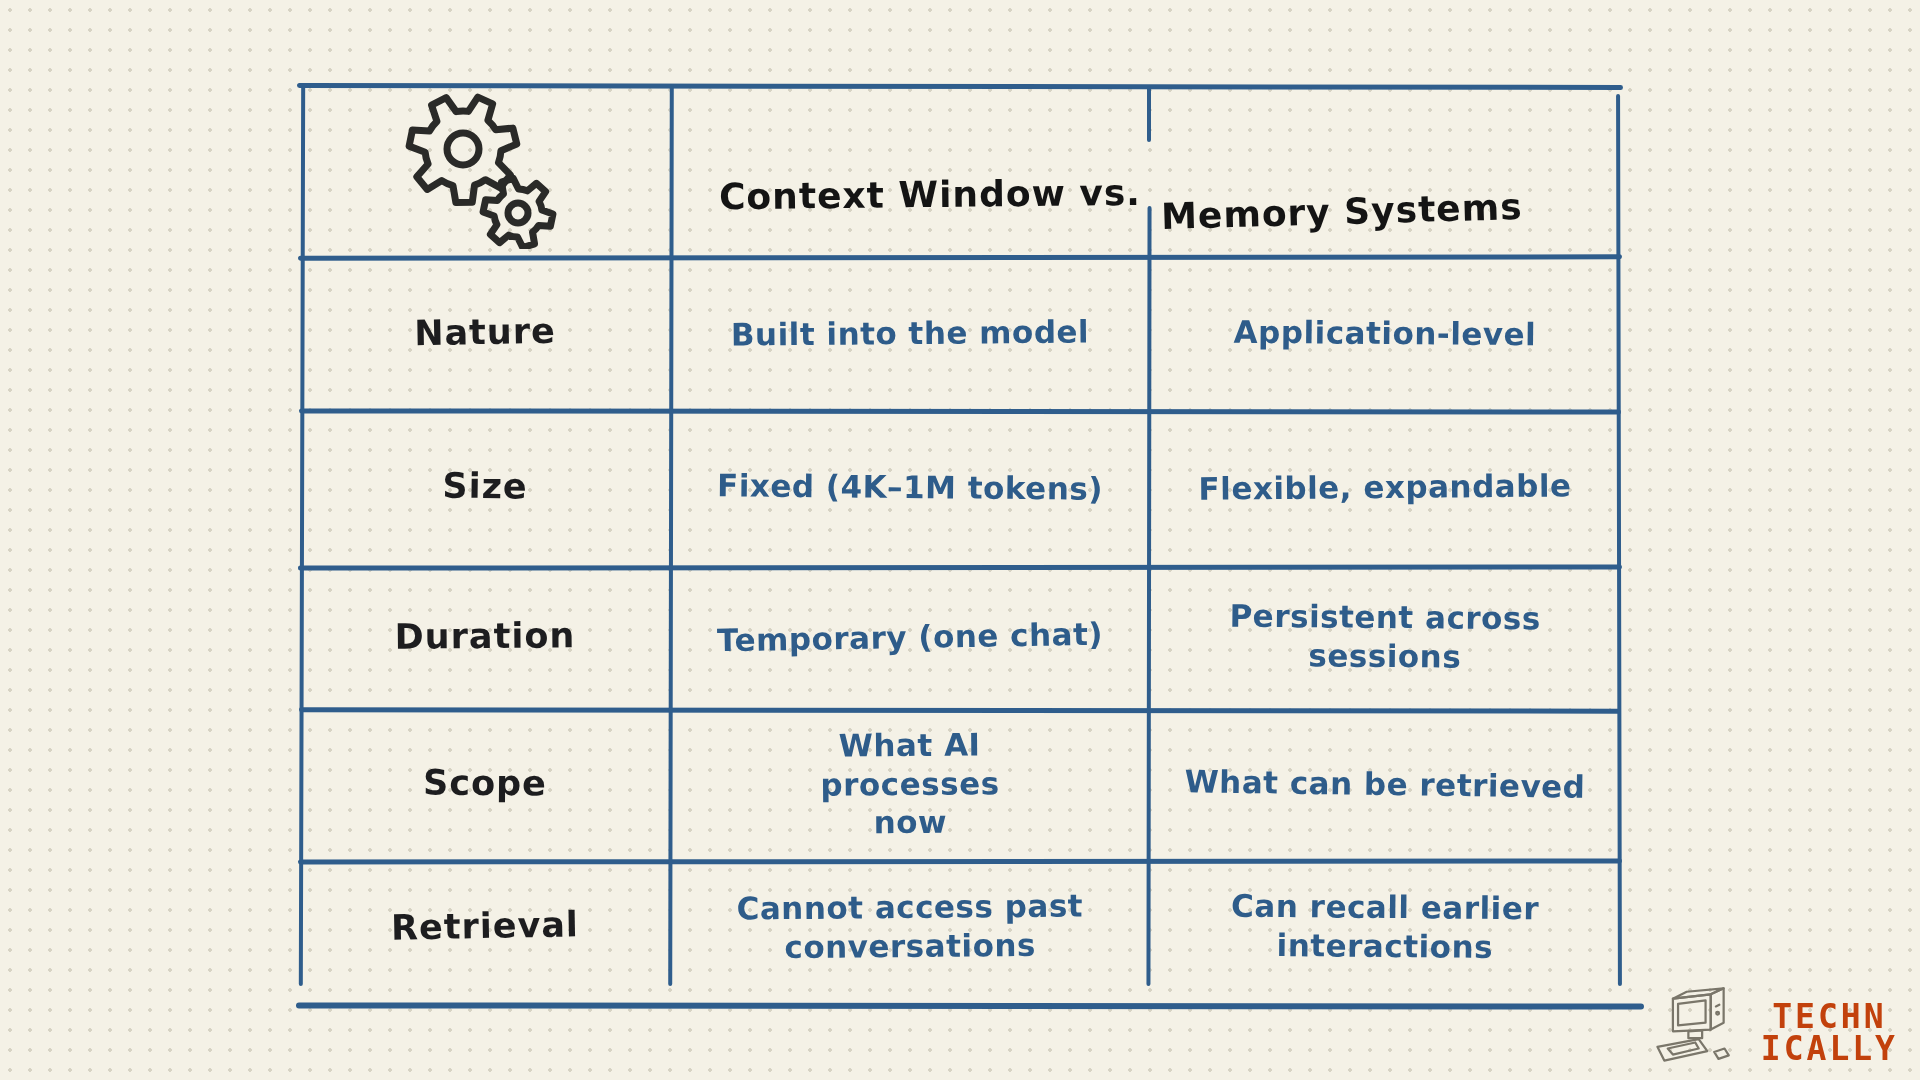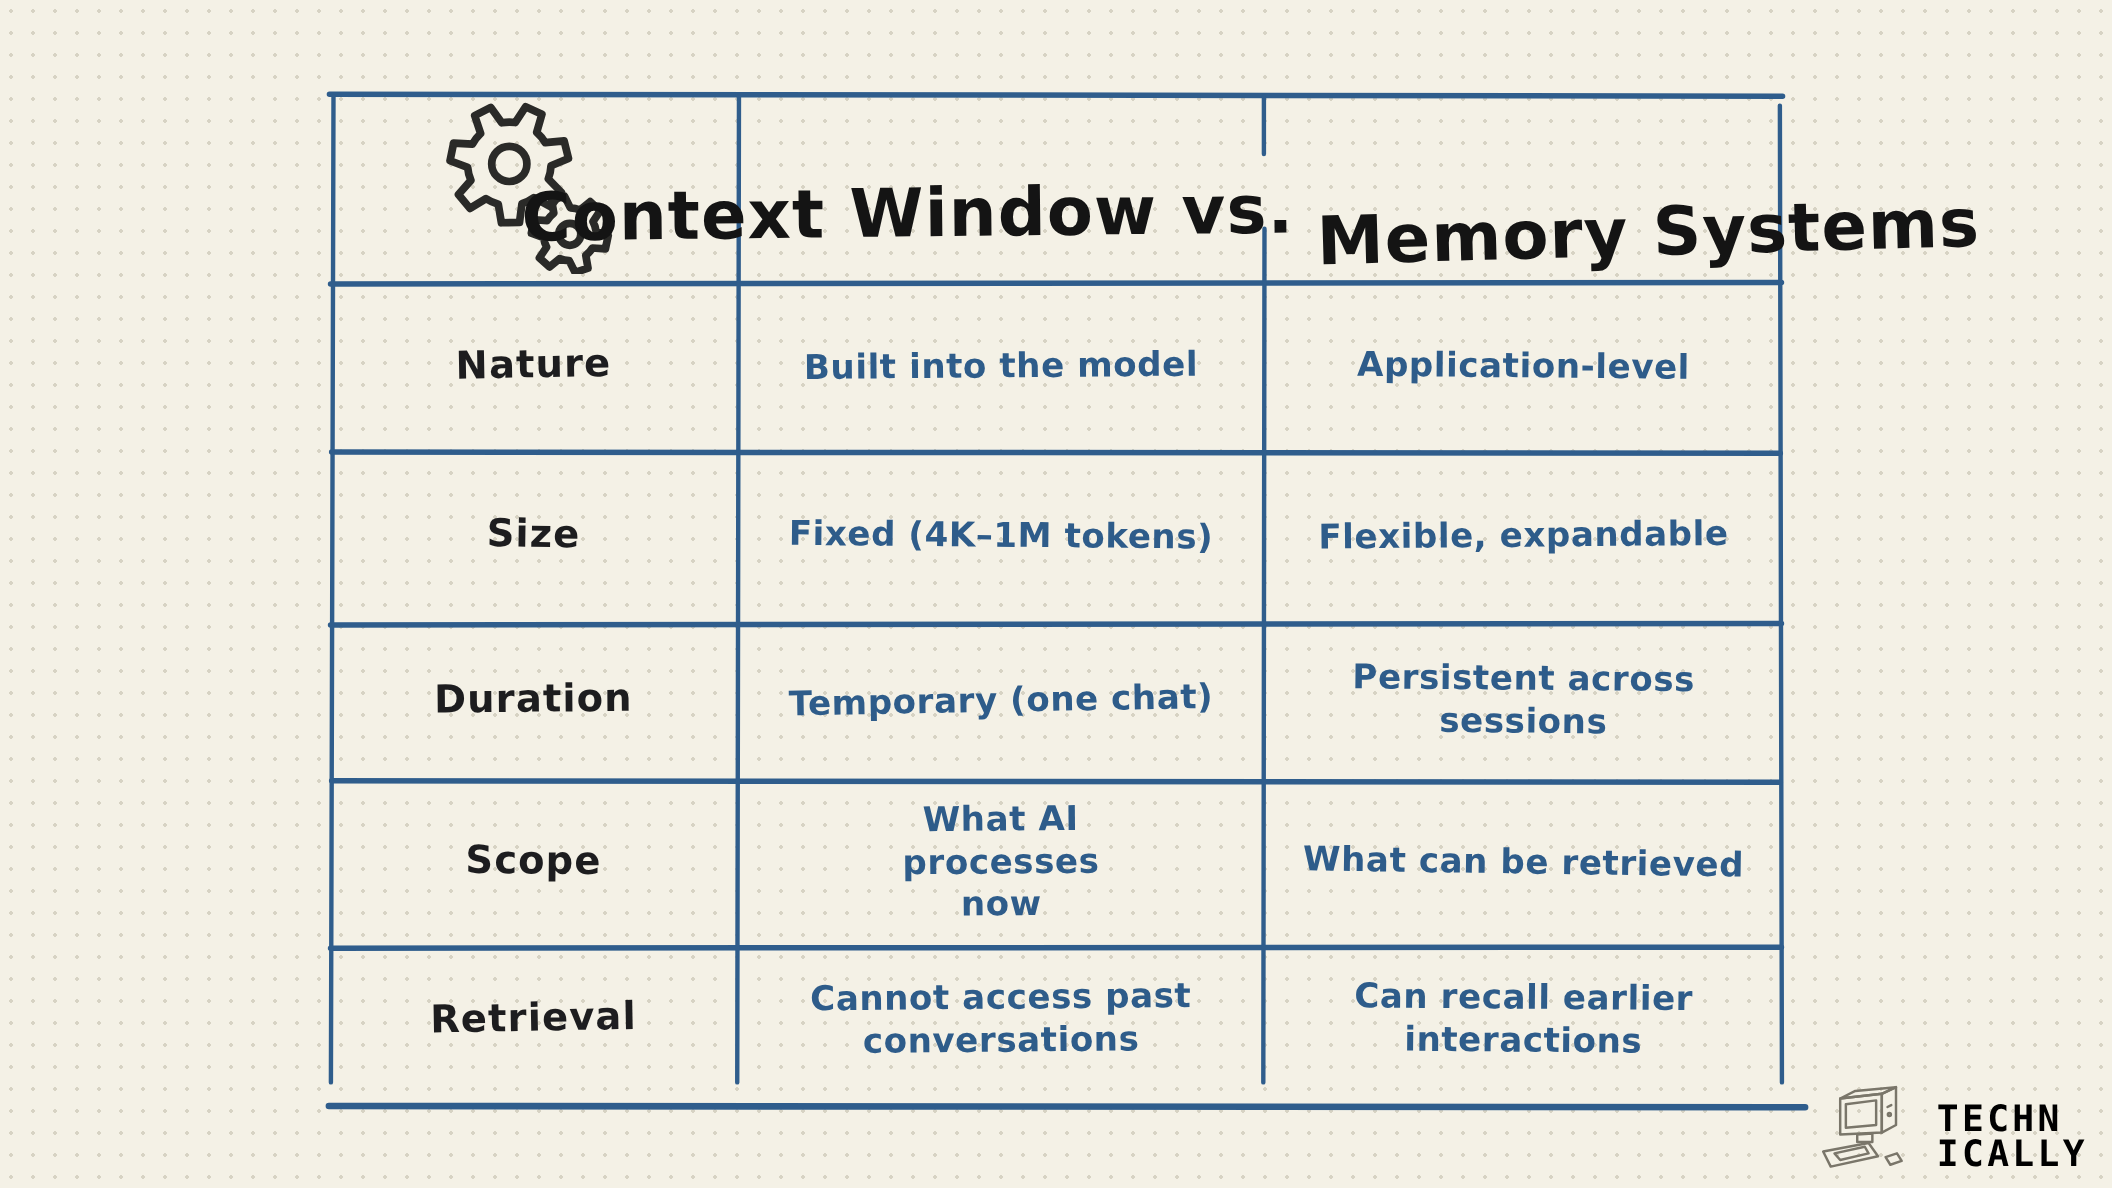--- a/index.html
+++ b/index.html
@@ -48,30 +48,30 @@
   .w240 span{display:inline-block;max-width:250px;}
   .w340 span{display:inline-block;max-width:340px;}
   .w380 span{display:inline-block;max-width:390px;}
   .w420 span{display:inline-block;max-width:430px;}
 
   .tilt-a{transform:rotate(-1deg);} .tilt-b{transform:rotate(.8deg);}
   .tilt-c{transform:rotate(-.5deg);} .tilt-d{transform:rotate(.5deg);}
 
   
   .hdr-icon{left:305px;top:89px;width:360px;height:162px;}
-  .title{position:absolute;left:666px;top:84px;width:942px;height:221px;
+  .title{position:absolute;left:650px;top:84px;width:942px;height:221px;
          display:flex;align-items:center;justify-content:center;gap:20px;
-         color:#141414;font-weight:700;font-size:61px;letter-spacing:1px;white-space:nowrap;}
+         color:#141414;font-weight:700;font-size:36px;letter-spacing:1px;white-space:nowrap;}
   .title .p1{transform:rotate(-.6deg);}
   .title .p2{transform:translateY(17px) rotate(-1.6deg);}
 
   
   .logo{position:absolute;right:22px;bottom:16px;display:flex;align-items:flex-end;gap:10px;}
   .logo-text{font-family:"DejaVu Sans Mono", monospace;font-weight:700;
-             font-size:33px;line-height:.95;color:#000000;letter-spacing:3px;}
+             font-size:33px;line-height:.95;color:#c2410c;letter-spacing:3px;text-align:center;}
 </style>
 </head>
 <body>
 
 <div class="stage">
 
   <div class="line h l-top"></div>
   <div class="line h l-hdr"></div>
   <div class="line h l-r1"></div>
   <div class="line h l-r2"></div>

